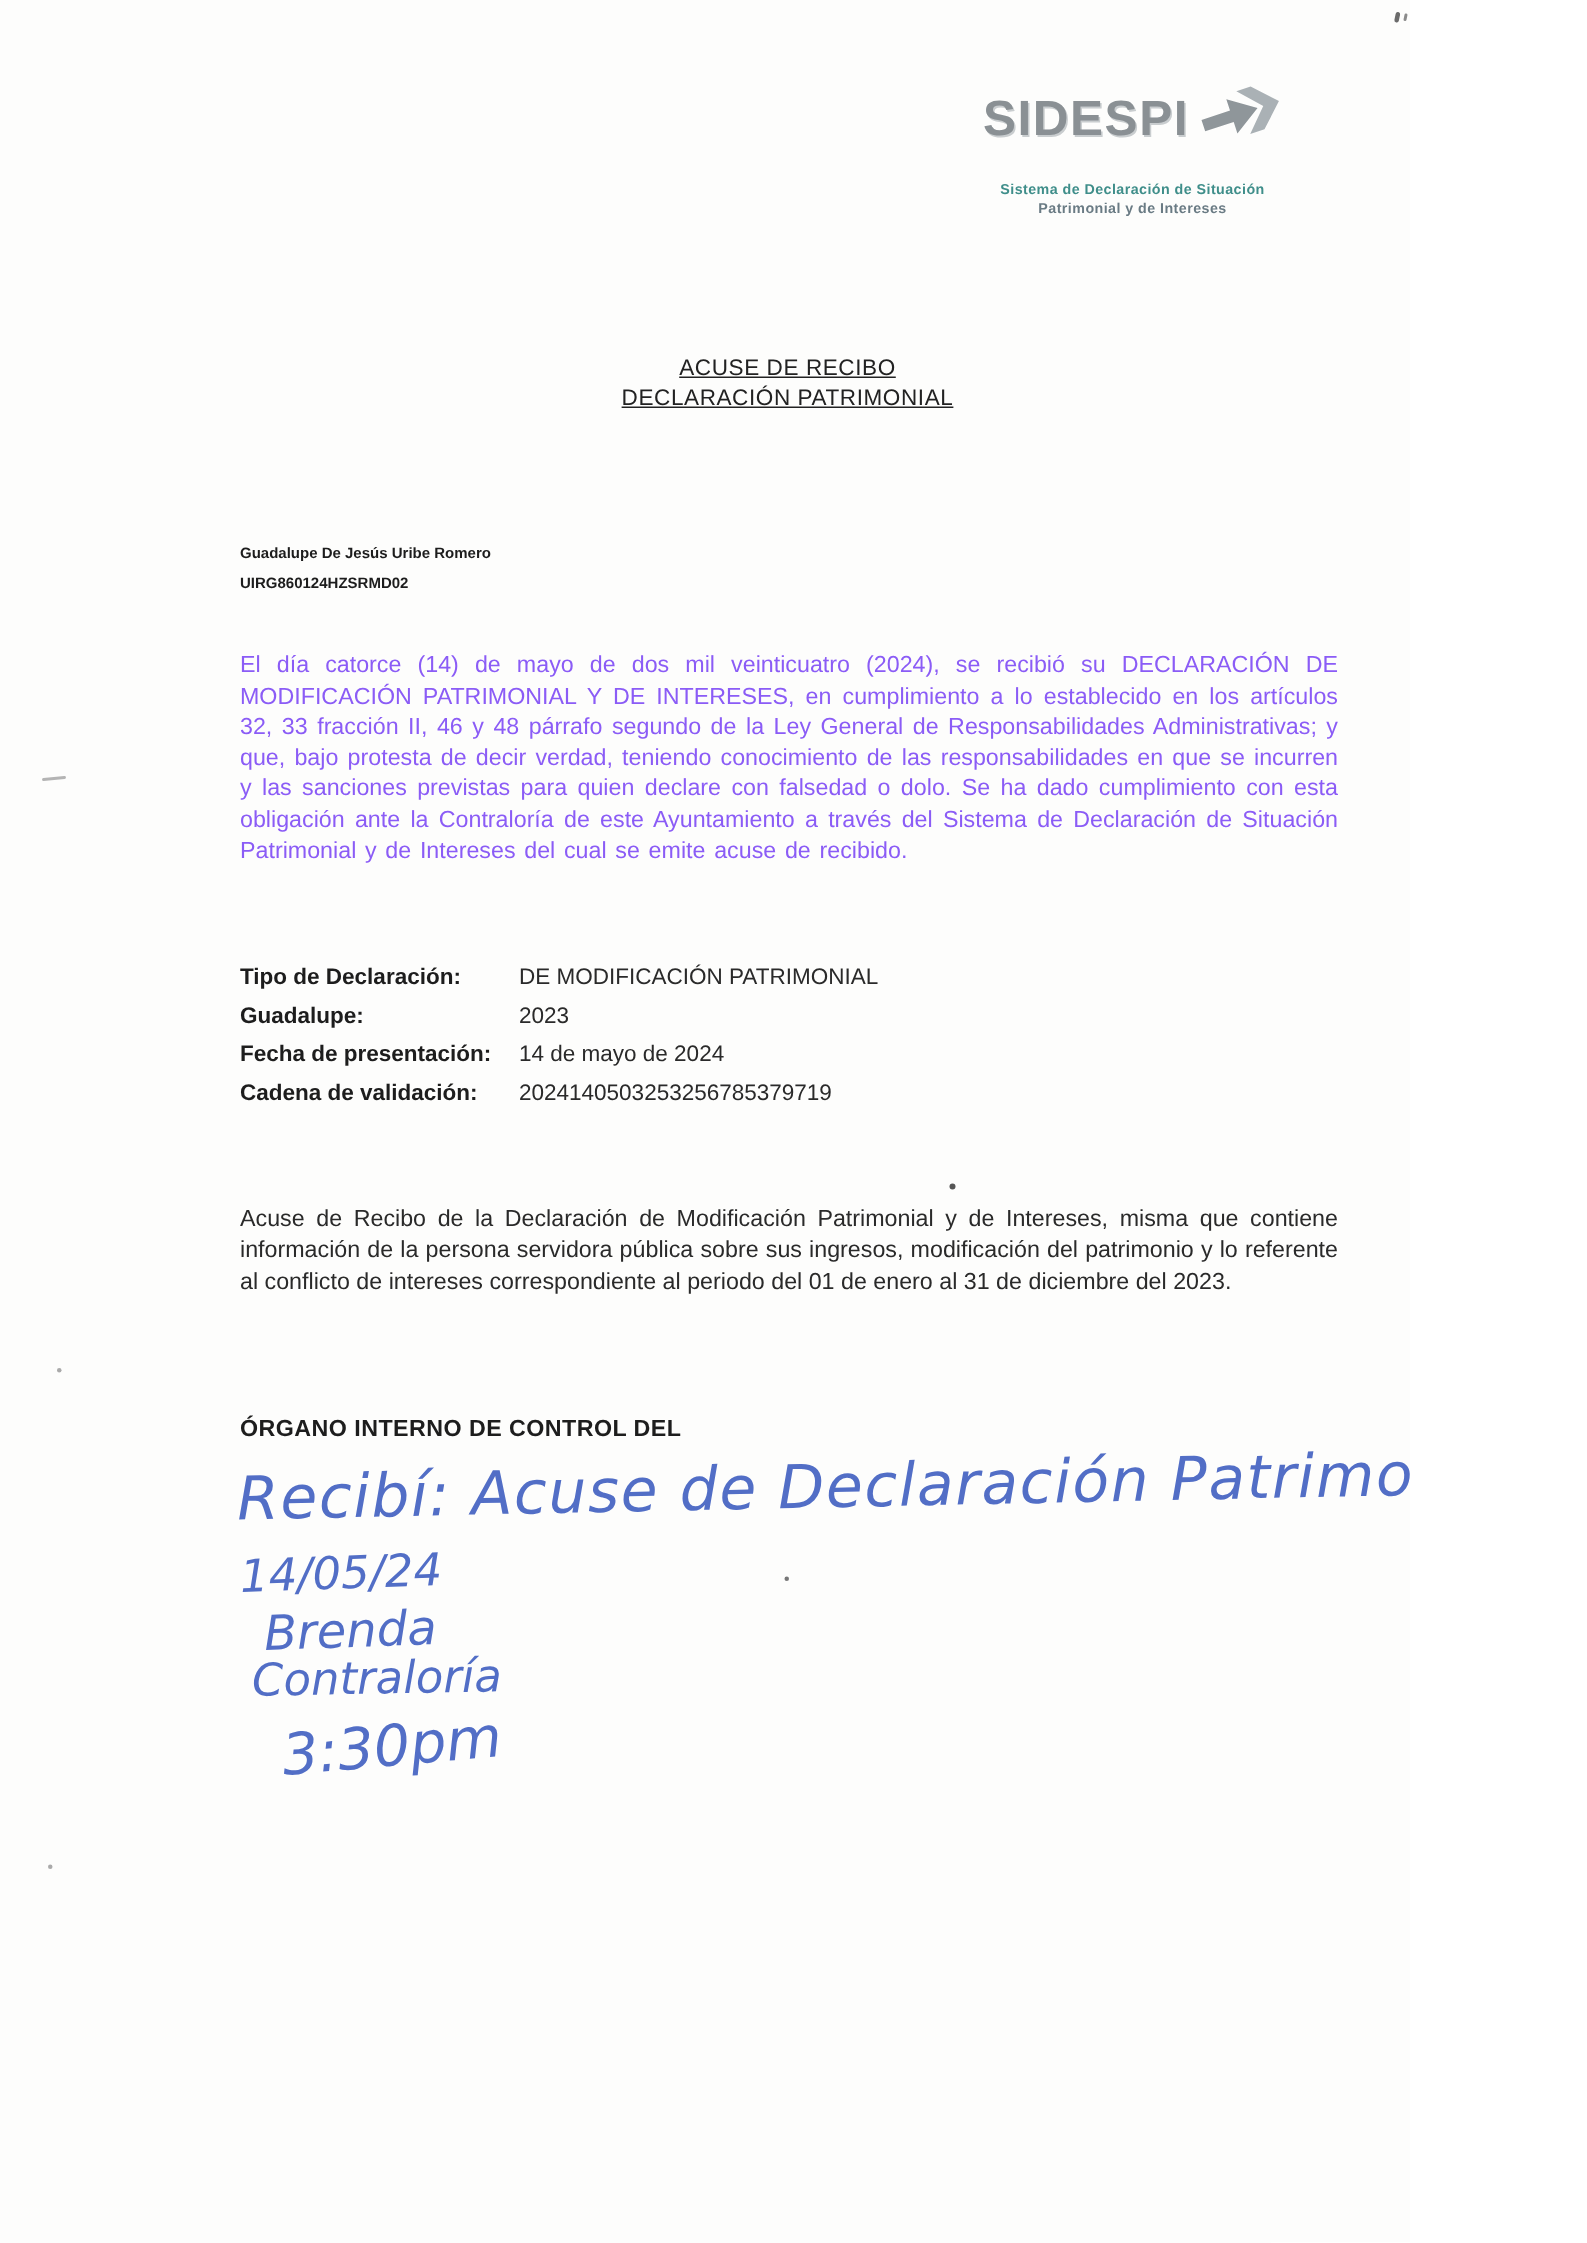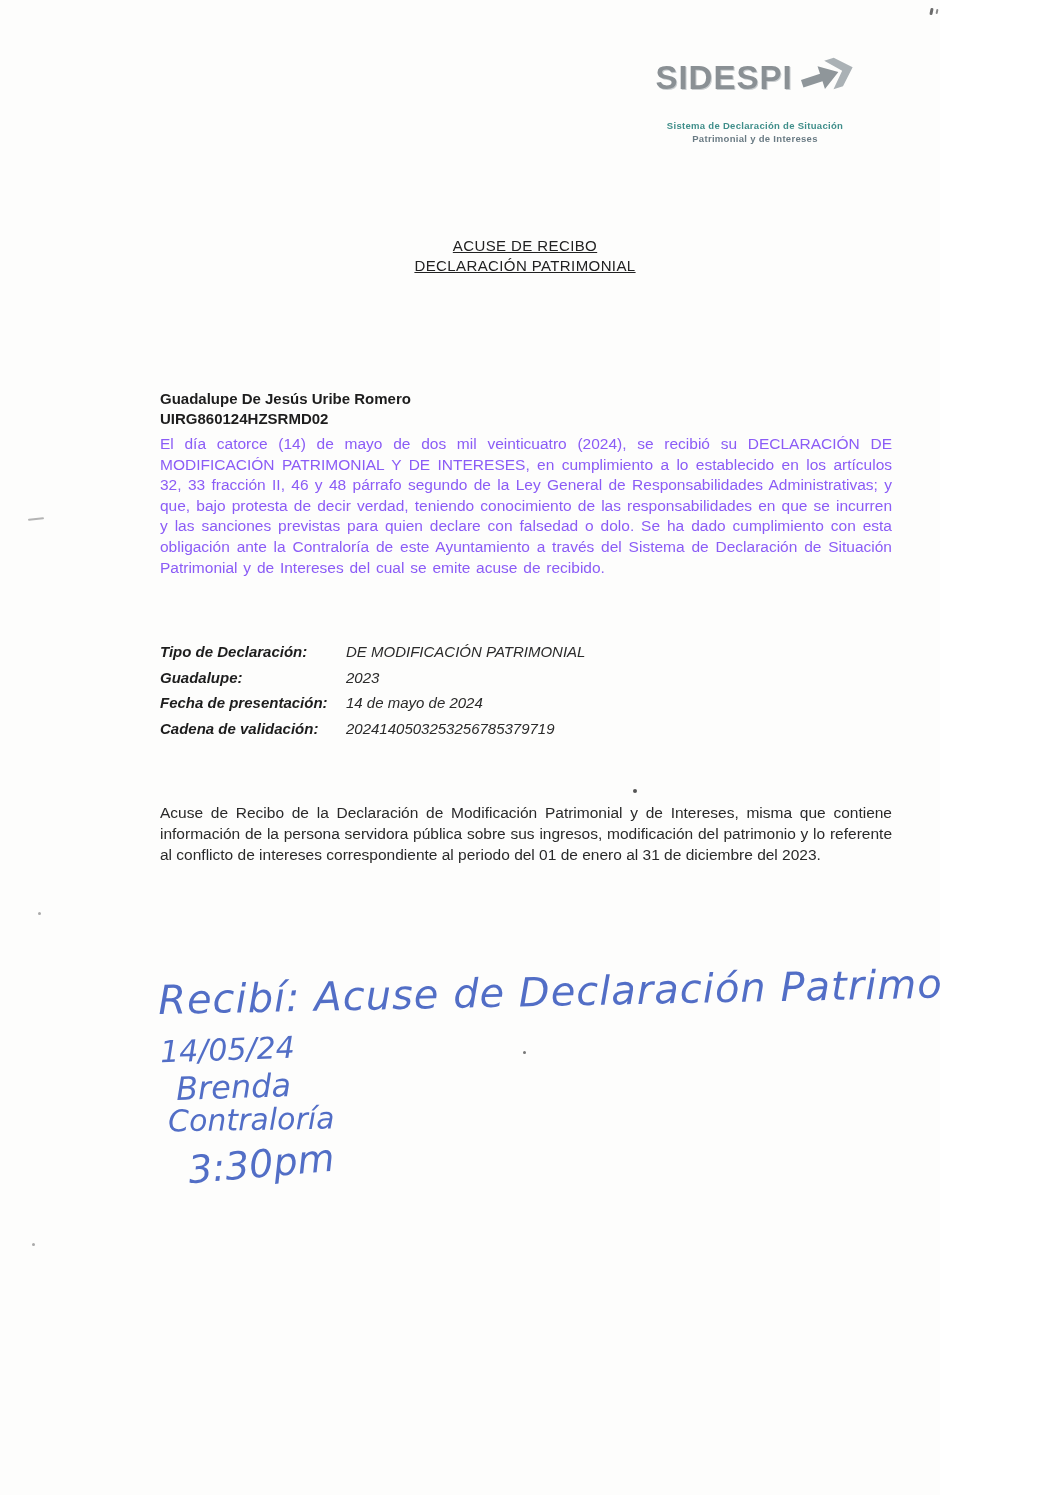--- a/index.html
+++ b/index.html
@@ -57,25 +57,25 @@
     width: 730px;
     text-align: center;
     font-size: 15px;
     line-height: 20px;
     letter-spacing: 0.4px;
     color: #222;
     text-decoration: underline;
   }
   .recipient {
     position: absolute;
-    top: 389px;
+    top: 360px;
     left: 160px;
     width: 730px;
     font-weight: bold;
-    font-size: 15px;
+    font-size: 10px;
     line-height: 20px;
     color: #1d1d1d;
   }
   .body-par {
     position: absolute;
     top: 434px;
     left: 160px;
     width: 732px;
     font-size: 15.5px;
     line-height: 20.6px;
@@ -87,21 +87,20 @@
     position: absolute;
     top: 642px;
     left: 160px;
     width: 732px;
     font-size: 15px;
   }
   .detail-row {
     display: flex;
     margin-bottom: 6.5px;
     line-height: 19px;
-    font-style: italic;
   }
   .detail-label {
     width: 186px;
     flex: 0 0 186px;
     font-weight: bold;
     color: #1d1d1d;
   }
   .detail-value { color: #2a2a2a; }
   .acuse-par {
     position: absolute;
@@ -198,20 +197,21 @@
       <span class="detail-value">14 de mayo de 2024</span>
     </div>
     <div class="detail-row">
       <span class="detail-label">Cadena de validación:</span>
       <span class="detail-value">2024140503253256785379719</span>
     </div>
   </div>
 
   <div class="acuse-par">Acuse de Recibo de la Declaración de Modificación Patrimonial y de Intereses, misma que contiene información de la persona servidora pública sobre sus ingresos, modificación del patrimonio y lo referente al conflicto de intereses correspondiente al periodo del 01 de enero al 31 de diciembre del 2023.</div>
 
+  <div class="organ-heading">ÓRGANO INTERNO DE CONTROL DEL</div>
 
   <div class="hand hand-1">Recibí: Acuse de Declaración Patrimonial</div>
   <div class="hand hand-2">14/05/24</div>
   <div class="hand hand-3">Brenda</div>
   <div class="hand hand-4">Contraloría</div>
   <div class="hand hand-5">3:30pm</div>
 
   <div class="artifact art-quote"></div>
   <div class="artifact art-quote2"></div>
   <div class="artifact art-tilde"></div>

